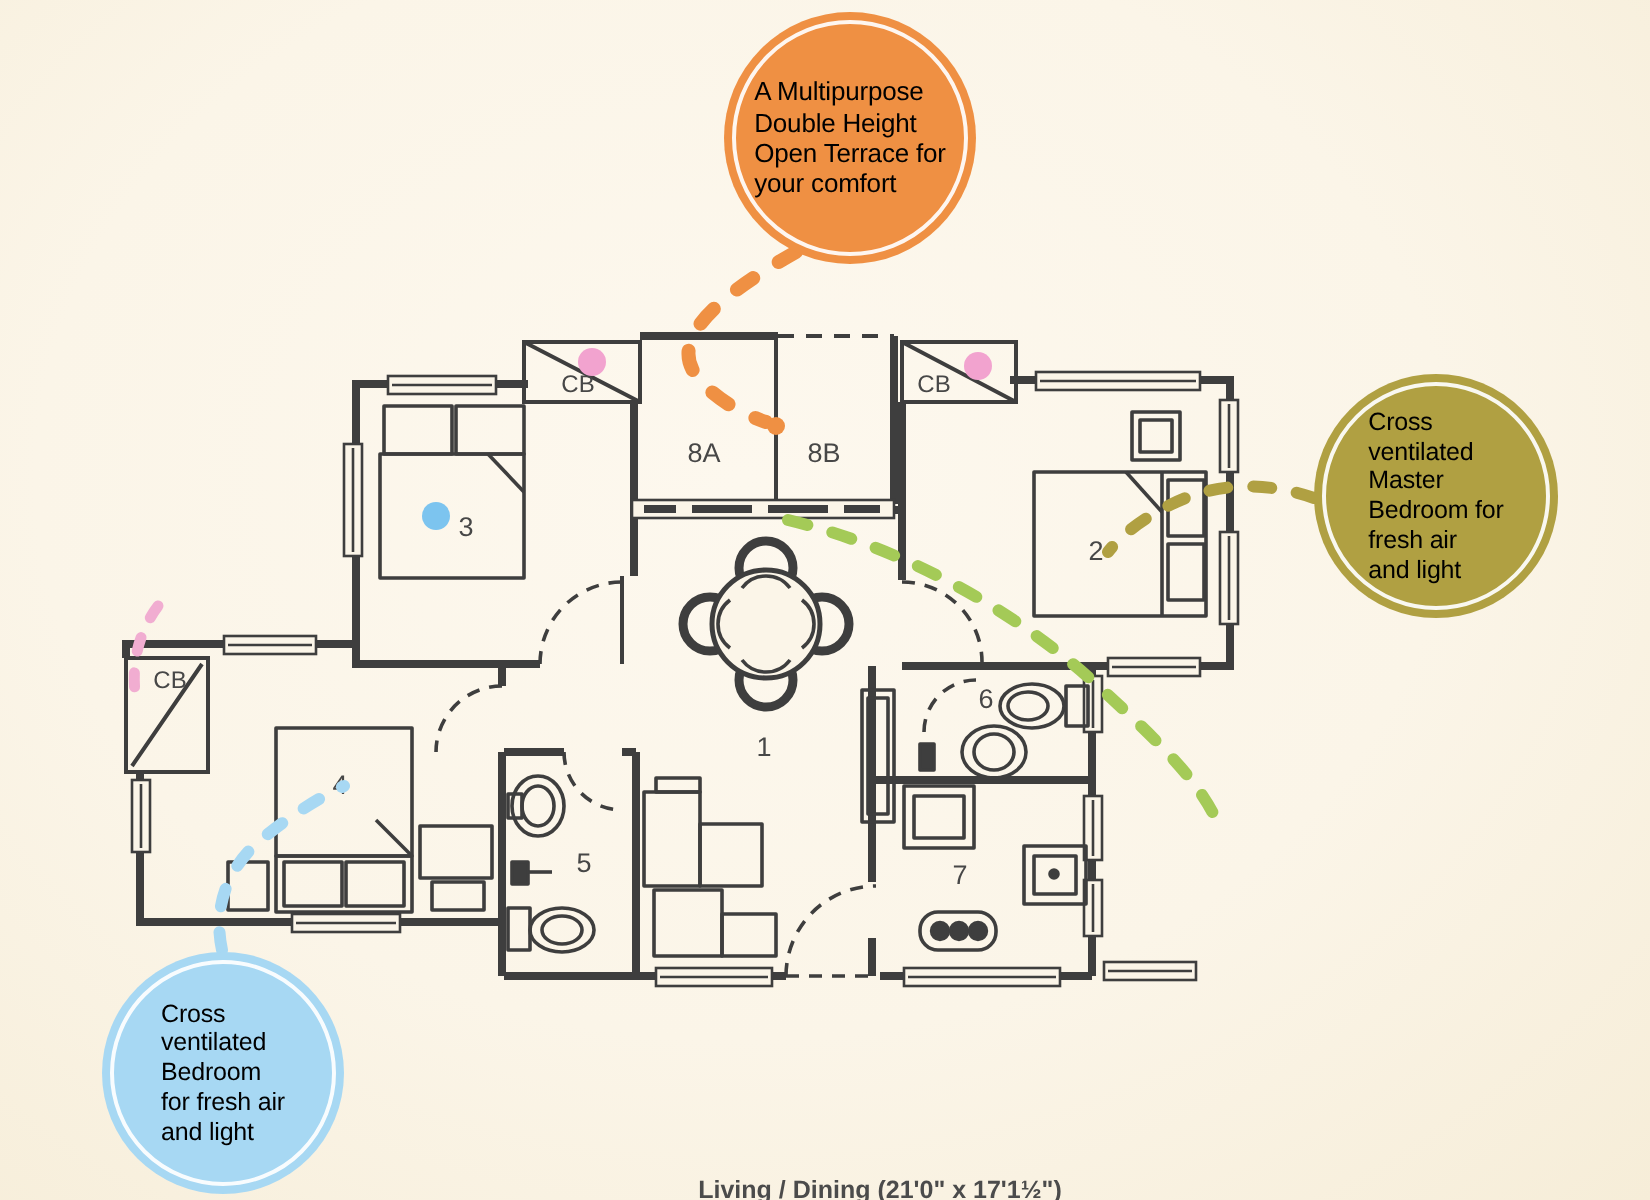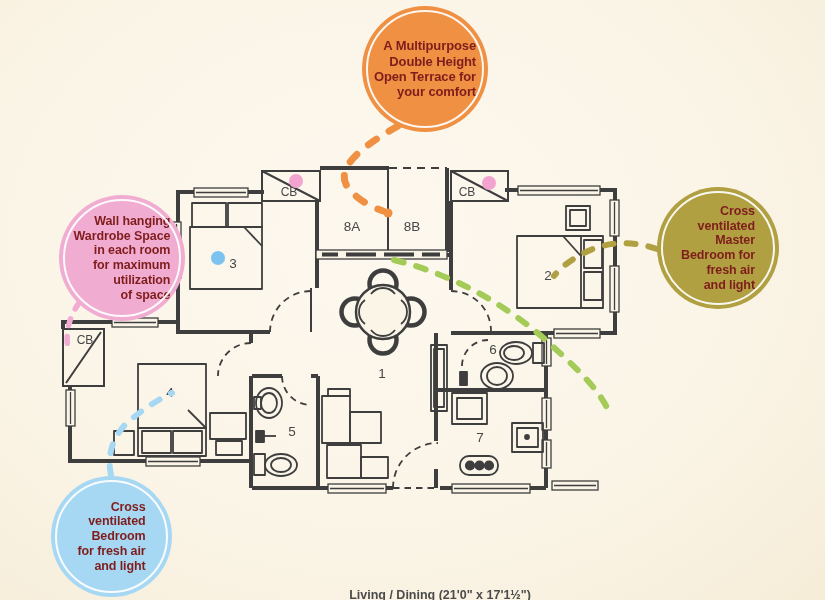--- a/index.html
+++ b/index.html
@@ -2,21 +2,21 @@
 <html><head>
 <meta charset="utf-8">
 <style>
   html,body{margin:0;padding:0;}
   body{width:825px;height:600px;overflow:hidden;
        font-family:"Liberation Sans",sans-serif;
        background:radial-gradient(ellipse at 45% 40%, #fdf8ee 0%, #fbf5e8 55%, #f6edd8 100%);}
   .stage{position:relative;width:825px;height:600px;}
   svg.plan{position:absolute;left:0;top:0;}
   .bubble{position:absolute;border-radius:50%;display:flex;align-items:center;justify-content:center;
-          text-align:right;font-weight:bold;font-size:12.5px;line-height:1.18;color:#7f1d1d;
+          text-align:left;font-weight:normal;font-size:12.5px;line-height:1.18;color:#000000;
           letter-spacing:-0.1px;white-space:pre-line;}
   .bubble::after{content:"";position:absolute;inset:4px;border:2.5px solid rgba(255,255,255,.92);border-radius:50%;}
   .bubble.big{font-size:13px;}
   .caption{position:absolute;left:300px;top:588px;width:280px;text-align:center;
            font-weight:bold;font-size:12.5px;color:#4b4b4b;}
   .w4{stroke-width:4;} .w2{stroke-width:2;}
   .winr{fill:#fbf5e8;stroke:#3e3e3e;stroke-width:1.3;}
   .winl{stroke:#3e3e3e;stroke-width:1.3;}
   .furn{fill:none;stroke:#3e3e3e;stroke-width:1.8;stroke-linejoin:round;}
   .lbl{font-family:"Liberation Sans",sans-serif;font-size:13.5px;fill:#474747;text-anchor:middle;}
@@ -204,26 +204,20 @@
       <path d="M111,475 C106,452 115,431 134,417 C148,406 161,398 172,393" stroke-width="6" stroke-dasharray="9 13" style="stroke: rgb(167, 216, 243);"></path>
       <path d="M394,260 C452,274 507,305 548,342 C583,374 603,394 611,417" stroke-width="6" stroke-dasharray="10 13" style="stroke: rgb(164, 202, 87);"></path>
     </g>
   </svg>
 
   <div class="bubble big" style="left: 362px; top: 6px; width: 126px; height: 126px; background-color: rgb(239, 144, 67);">A Multipurpose
 Double Height
 Open Terrace for
 your comfort</div>
 
-  <div class="bubble" style="left: 59px; top: 195px; width: 126px; height: 126px; background-color: rgb(241, 173, 209);">Wall hanging
-Wardrobe Space
-in each room
-for maximum
-utilization
-of space</div>
 
   <div class="bubble" style="left: 657px; top: 187px; width: 122px; height: 122px; background-color: rgb(176, 160, 66);">Cross
 ventilated
 Master
 Bedroom for
 fresh air
 and light</div>
 
   <div class="bubble" style="left: 51px; top: 476px; width: 121px; height: 121px; background-color: rgb(167, 216, 243);">Cross
 ventilated

